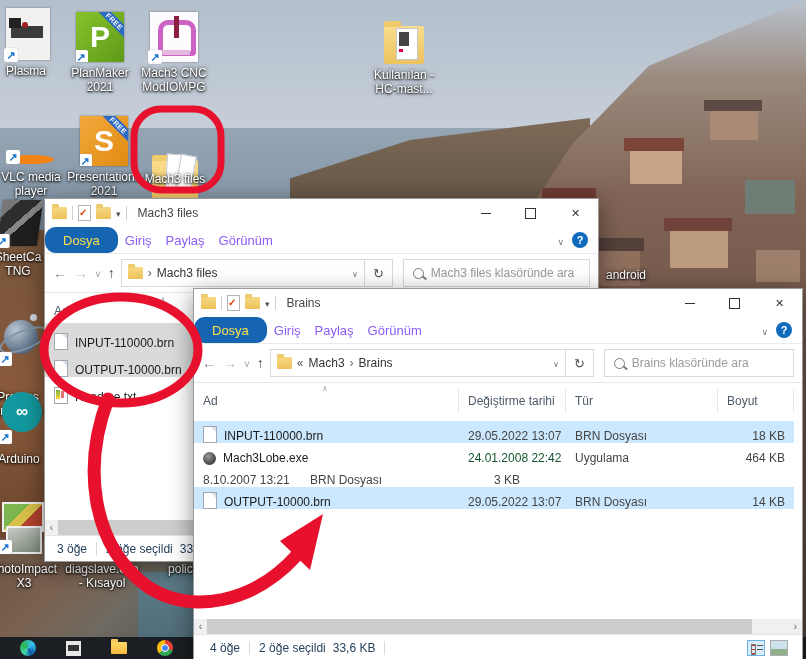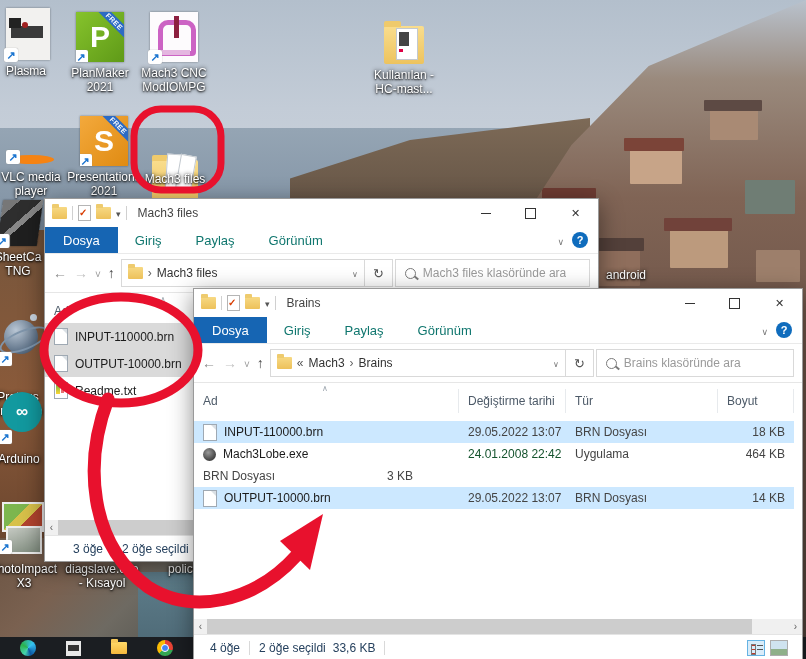--- a/index.html
+++ b/index.html
@@ -48,55 +48,55 @@
   .check-doc{width:11px;height:14px;background:#fff;border:1px solid #b5b5b5;position:relative;}
   .check-doc::after{content:"\2713";position:absolute;left:0px;top:1px;color:#d83b01;font-size:10px;font-weight:bold;}
   .qat-drop::before{content:"\25BE";color:#555;font-size:9px;}
   .win-title{font-size:12px;color:#444;margin-left:6px;}
   .cap-btns{margin-left:auto;display:flex;height:28px;flex:none;}
   .cap-btn{width:45px;height:28px;display:flex;align-items:center;justify-content:center;color:#333;}
   .glyph-min{width:10px;height:1px;background:#333;display:block;}
   .glyph-max{width:9px;height:9px;border:1px solid #333;display:block;}
   .glyph-close::before{content:"\2715";font-size:11px;color:#333;}
   .tabsrow{height:26px;display:flex;align-items:stretch;border-bottom:1px solid #eaeaea;flex:none;}
-  .tab{display:flex;align-items:center;padding:0 17px;font-size:13px;color:#0f766e;}
-  .tab.active{color:#ffffff;}
+  .tab{display:flex;align-items:center;padding:0 7px;font-size:13px;color:#8b5cf6;}
+  .tab.active{color:#fde047;border-radius:11px;}
   .ribbon-right{margin-left:auto;display:flex;align-items:center;gap:8px;padding-right:10px;}
   .rib-chev::before{content:"\2228";font-size:9px;color:#777;}
   .help-btn{width:16px;height:16px;border-radius:50%;background:#0f6cbd;color:#fff;font-size:11px;
     font-weight:bold;display:flex;align-items:center;justify-content:center;}
   .navbar{height:38px;display:flex;align-items:center;padding:0 8px 0 6px;border-bottom:1px solid #e6e6e6;flex:none;}
   .nav-arr{display:flex;align-items:center;gap:7px;padding:0 6px 0 2px;flex:none;}
   .na{font-size:14px;}
   .na-back::before{content:"\2190";color:#8b8b8b;}
   .na-fwd::before{content:"\2192";color:#c2c2c2;}
   .na-drop::before{content:"\02C5";color:#999;font-size:10px;}
   .na-up::before{content:"\2191";color:#444;}
   .addr{height:26px;border:1px solid #d9d9d9;display:flex;align-items:center;gap:5px;
     padding:0 6px;font-size:12px;color:#333;flex:none;background:#fff;}
   .crumb-sep::before{content:"\203A";color:#666;font-size:12px;}
   .crumb-collapse{color:#555;font-size:12px;}
   .addr-drop{margin-left:auto;}
   .addr-drop::before{content:"\2228";font-size:8px;color:#777;}
   .refresh-btn{height:26px;width:27px;border:1px solid #d9d9d9;border-left:none;display:flex;
     align-items:center;justify-content:center;color:#555;flex:none;background:#fff;}
   .refresh-btn::before{content:"\21BB";font-size:13px;}
-  .searchbox{height:26px;border:1px solid #d9d9d9;margin-left:2px;display:flex;align-items:center;
+  .searchbox{height:26px;border:1px solid #d9d9d9;margin-left:10px;display:flex;align-items:center;
     gap:7px;padding:0 9px;flex:1;background:#fff;}
   .mag{width:9px;height:9px;border:1.5px solid #7a7a7a;border-radius:50%;position:relative;flex:none;}
   .mag::after{content:"";position:absolute;width:5px;height:1.5px;background:#7a7a7a;
     right:-4px;bottom:-1px;transform:rotate(40deg);}
   .search-ph{font-size:12px;color:#9a9a9a;white-space:nowrap;overflow:hidden;}
   .filearea{position:relative;flex:1;overflow:hidden;}
   .colhdr{display:flex;height:24px;align-items:center;font-size:12px;color:#4d5a68;margin-top:6px;}
   .colcell{height:100%;display:flex;align-items:center;padding-left:9px;border-right:1px solid #e7eaed;box-sizing:border-box;}
   .sortcaret{position:absolute;font-size:8px;color:#9aa3ac;}
   .sortcaret::before{content:"\2227";}
   .row{display:flex;align-items:center;font-size:12px;color:#1b1b1b;}
-  .cell{display:flex;align-items:center;box-sizing:border-box;padding-left:9px;height:100%;overflow:hidden;white-space:nowrap;}
+  .cell{display:flex;align-items:flex-end;box-sizing:border-box;padding-left:9px;height:100%;overflow:hidden;white-space:nowrap;}
   .cell.size{justify-content:flex-end;padding-right:9px;}
   .page-ic{width:12px;height:15px;background:#fff;border:1px solid #9fa9b3;position:relative;flex:none;margin-right:7px;}
   .page-ic::before{content:"";position:absolute;top:0;right:0;border-style:solid;border-width:0 5px 5px 0;
     border-color:#fff #d9dfe4 ;}
   .exe-ic{width:13px;height:13px;border-radius:50%;flex:none;margin-right:7px;
     background:radial-gradient(circle at 40% 35%,#9a9a9a,#4d4d4d 60%,#262626);}
   .txt-ic{width:12px;height:15px;background:#fff;border:1px solid #9fa9b3;position:relative;flex:none;margin-right:7px;overflow:hidden;}
   .txt-ic::before{content:"";position:absolute;left:1px;top:2px;width:4px;height:9px;background:linear-gradient(180deg,#7cb342,#fdd835);}
   .txt-ic::after{content:"";position:absolute;left:6px;top:3px;width:3px;height:7px;background:#e57373;}
   .hscroll{height:15px;background:#f0f0f0;display:flex;align-items:center;flex:none;}
@@ -327,21 +327,21 @@
             <span class="txt-ic"></span>
             <span>Readme.txt</span>
           </span>
       </div>
     </div>
     <div class="hscroll">
       <span class="scr-arr">‹</span>
       <span class="scr-thumb" style="width:400px;"></span>
     </div>
     <div class="statusbar">
-      <span style="padding-left:28px;">3 öğe</span>
+      <span style="padding-left:12px;">3 öğe</span>
       <span class="st-sep"></span>
       <span>2 öğe seçildi</span>
       <span style="margin-left:7px;">33,6 KB</span>
     </div>
   </div>
 
   <div class="win" style="left:193px;top:288px;width:608px;height:371px;z-index:20;">
     <div class="titlebar">
       <div class="qat">
         <span class="mini-folder"></span>
@@ -414,20 +414,21 @@
       <div class="row" style="height:22px;width:600px;">
         <span class="cell" style="width:265px;">
             <span class="exe-ic"></span>
             <span>Mach3Lobe.exe</span>
           </span>
         <span class="cell" style="width:107px;color:#14532d;">24.01.2008 22:42</span>
         <span class="cell" style="width:152px;color:#444;">Uygulama</span>
         <span class="cell size" style="width:76px;color:#444;">464 KB</span>
       </div>
       <div class="row" style="height:22px;width:600px;">
+        <span class="cell" style="width:107px;color:#444;">8.10.2007 13:21</span>
         <span class="cell" style="width:152px;color:#444;">BRN Dosyası</span>
         <span class="cell size" style="width:76px;color:#444;">3 KB</span>
       </div>
       <div class="row" style="height:22px;background:#cce8ff;width:600px;">
         <span class="cell" style="width:265px;">
             <span class="page-ic"></span>
             <span>OUTPUT-10000.brn</span>
           </span>
         <span class="cell" style="width:107px;color:#444;">29.05.2022 13:07</span>
         <span class="cell" style="width:152px;color:#444;">BRN Dosyası</span>

